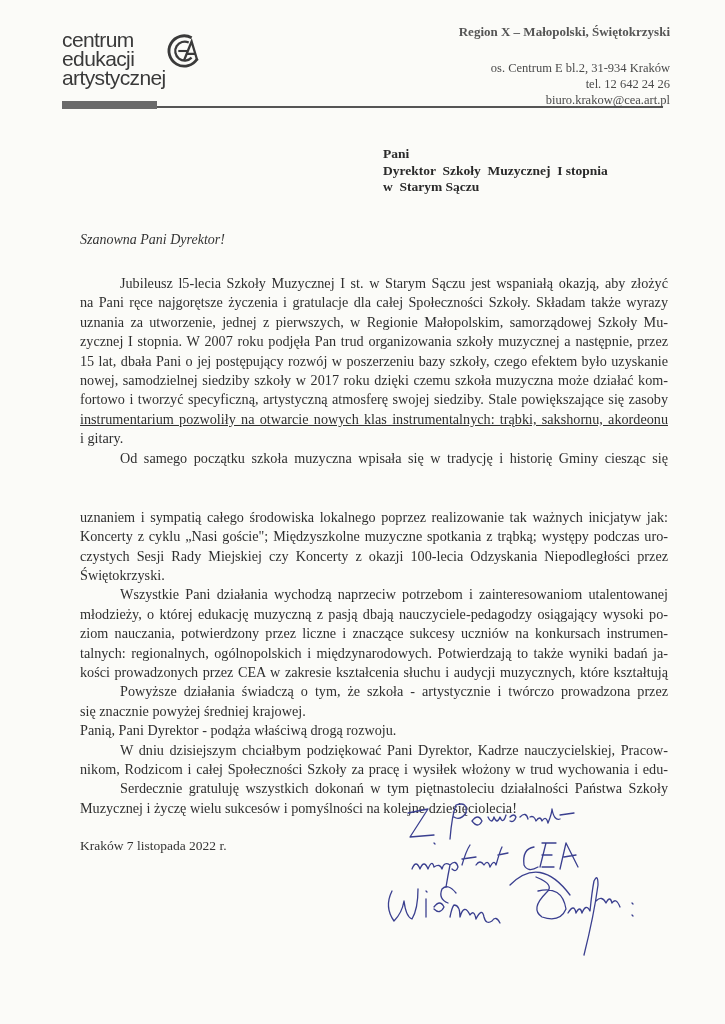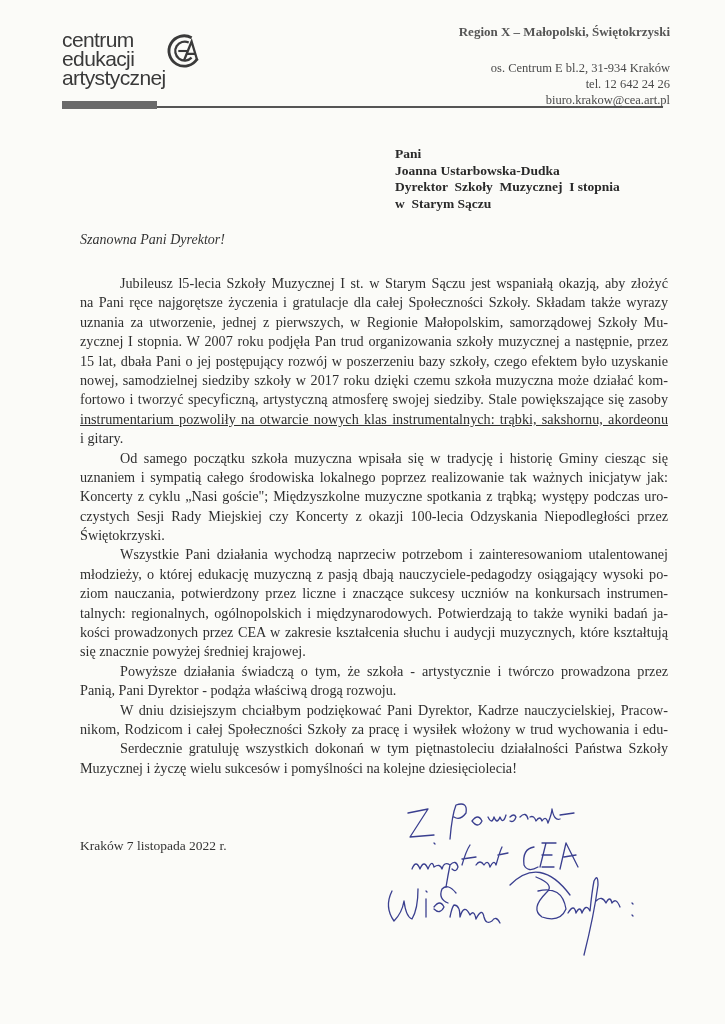--- a/index.html
+++ b/index.html
@@ -33,21 +33,21 @@
     
     .contact {
       position: absolute; right: 55px; top: 18px; text-align: right;
       font-size: 12.5px; line-height: 16px; color: #4a4a4a;
     }
     .contact .region { font-weight: bold; font-size: 13px; margin-top: 6px; margin-bottom: 20px; color: #555; }
 
     
     .recipient {
       position: absolute; left: 383px; top: 146px;
-      font-weight: bold; font-size: 13.5px; line-height: 16.5px; color: #2a2a2a; margin-left: 12px;
+      font-weight: bold; font-size: 13.5px; line-height: 16.5px; color: #2a2a2a;
     }
     .recipient div { white-space: pre; }
 
     
     .salutation {
       position: absolute; left: 80px; top: 232px;
       font-style: italic; font-size: 14px; color: #333;
     }
 
     
@@ -91,49 +91,48 @@
 
   <div class="contact">
     <div class="region">Region X – Małopolski, Świętokrzyski</div>
     <div>os. Centrum E  bl.2,  31-934 Kraków</div>
     <div>tel. 12 642 24 26</div>
     <div>biuro.krakow@cea.art.pl</div>
   </div>
 
   <div class="recipient">
     <div>Pani</div>
-    <div>Joanna Ustarbowska-Dudka</div>
     <div>Dyrektor  Szkoły  Muzycznej  I stopnia</div>
     <div>w  Starym Sączu</div>
   </div>
 
   <div class="salutation">Szanowna Pani Dyrektor!</div>
 
   <div class="body-text" id="body-text">
       <span class="line indent" style="white-space: normal; height: 19.4px; overflow: visible;">Jubileusz l5-lecia Szkoły Muzycznej I st. w Starym Sączu jest wspaniałą okazją, aby złożyć</span>
       <span class="line" style="white-space: normal; height: 19.4px; overflow: visible;">na Pani ręce najgorętsze życzenia i gratulacje dla całej Społeczności Szkoły. Składam także wyrazy</span>
       <span class="line" style="white-space: normal; height: 19.4px; overflow: visible;">uznania za utworzenie, jednej  z pierwszych, w Regionie Małopolskim, samorządowej Szkoły  Mu-</span>
       <span class="line" style="white-space: normal; height: 19.4px; overflow: visible;">zycznej I stopnia. W 2007 roku podjęła Pan trud organizowania szkoły muzycznej a następnie, przez</span>
       <span class="line" style="white-space: normal; height: 19.4px; overflow: visible;">15 lat, dbała Pani o jej postępujący rozwój w poszerzeniu bazy szkoły, czego efektem było uzyskanie</span>
       <span class="line" style="white-space: normal; height: 19.4px; overflow: visible;">nowej, samodzielnej  siedziby szkoły w 2017 roku dzięki czemu szkoła muzyczna może działać kom-</span>
       <span class="line" style="white-space: normal; height: 19.4px; overflow: visible;">fortowo i tworzyć specyficzną, artystyczną atmosferę swojej siedziby. Stale powiększające się zasoby</span>
       <span class="line" style="white-space: normal; height: 19.4px; overflow: visible; text-decoration: underline;">instrumentarium pozwoliły na otwarcie nowych klas instrumentalnych: trąbki, sakshornu, akordeonu</span>
       <span class="line last" style="white-space: normal; height: 19.4px; overflow: visible;">i gitary.</span>
       <span class="line indent" style="white-space: normal; height: 19.4px; overflow: visible;">Od samego początku szkoła muzyczna wpisała się w tradycję i historię Gminy ciesząc się</span>
-      <span class="line" style="white-space: normal; height: 19.4px; overflow: visible;">uznaniem i sympatią całego środowiska lokalnego poprzez realizowanie tak ważnych inicjatyw jak:</span>
+      <span class="line" style="white-space: normal; height: 19.4px; overflow: visible; margin-top: 40px;">uznaniem i sympatią całego środowiska lokalnego poprzez realizowanie tak ważnych inicjatyw jak:</span>
       <span class="line" style="white-space: normal; height: 19.4px; overflow: visible;">Koncerty z cyklu „Nasi goście"; Międzyszkolne muzyczne spotkania z trąbką; występy podczas uro-</span>
       <span class="line" style="white-space: normal; height: 19.4px; overflow: visible;">czystych Sesji Rady Miejskiej czy Koncerty z okazji 100-lecia Odzyskania Niepodległości przez</span>
       <span class="line last" style="white-space: normal; height: 19.4px; overflow: visible;">Świętokrzyski.</span>
       <span class="line indent" style="white-space: normal; height: 19.4px; overflow: visible;">Wszystkie Pani działania wychodzą naprzeciw potrzebom i zainteresowaniom utalentowanej</span>
       <span class="line" style="white-space: normal; height: 19.4px; overflow: visible;">młodzieży, o której edukację muzyczną z pasją dbają nauczyciele-pedagodzy osiągający wysoki po-</span>
       <span class="line" style="white-space: normal; height: 19.4px; overflow: visible;">ziom nauczania, potwierdzony  przez liczne i znaczące sukcesy uczniów na konkursach instrumen-</span>
       <span class="line" style="white-space: normal; height: 19.4px; overflow: visible;">talnych: regionalnych, ogólnopolskich i międzynarodowych. Potwierdzają to także wyniki badań ja-</span>
       <span class="line" style="white-space: normal; height: 19.4px; overflow: visible;">kości prowadzonych przez CEA w zakresie kształcenia słuchu i audycji muzycznych, które kształtują</span>
+      <span class="line indent" style="white-space: normal; height: 19.4px; overflow: visible;">Powyższe działania świadczą o tym, że szkoła - artystycznie i twórczo prowadzona przez</span>
       <span class="line last" style="white-space: normal; height: 19.4px; overflow: visible;">się znacznie  powyżej średniej krajowej.</span>
-      <span class="line indent" style="white-space: normal; height: 19.4px; overflow: visible;">Powyższe działania świadczą o tym, że szkoła - artystycznie i twórczo prowadzona przez</span>
       <span class="line last" style="white-space: normal; height: 19.4px; overflow: visible;">Panią, Pani Dyrektor - podąża właściwą drogą rozwoju.</span>
       <span class="line indent" style="white-space: normal; height: 19.4px; overflow: visible;">W dniu dzisiejszym chciałbym podziękować Pani Dyrektor, Kadrze nauczycielskiej, Pracow-</span>
       <span class="line" style="white-space: normal; height: 19.4px; overflow: visible;">nikom, Rodzicom i całej Społeczności Szkoły za pracę i wysiłek włożony w trud wychowania i edu-</span>
       <span class="line indent" style="white-space: normal; height: 19.4px; overflow: visible;">Serdecznie gratuluję wszystkich dokonań w tym piętnastoleciu działalności Państwa Szkoły</span>
       <span class="line last" style="white-space: normal; height: 19.4px; overflow: visible;">Muzycznej i życzę wielu sukcesów i pomyślności na kolejne dziesięciolecia!</span>
     </div>
 
   <div class="date">Kraków 7 listopada 2022 r.</div>
 
   <svg class="signature" viewBox="0 0 300 170">

